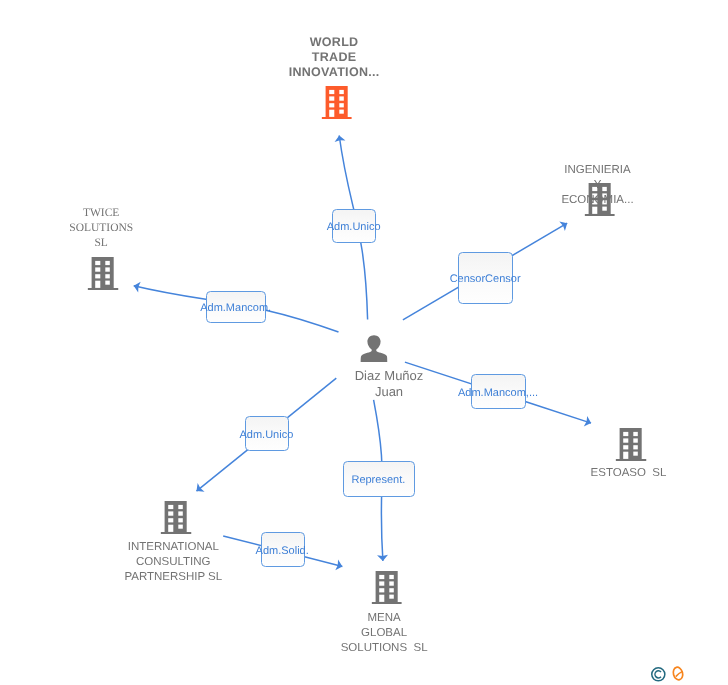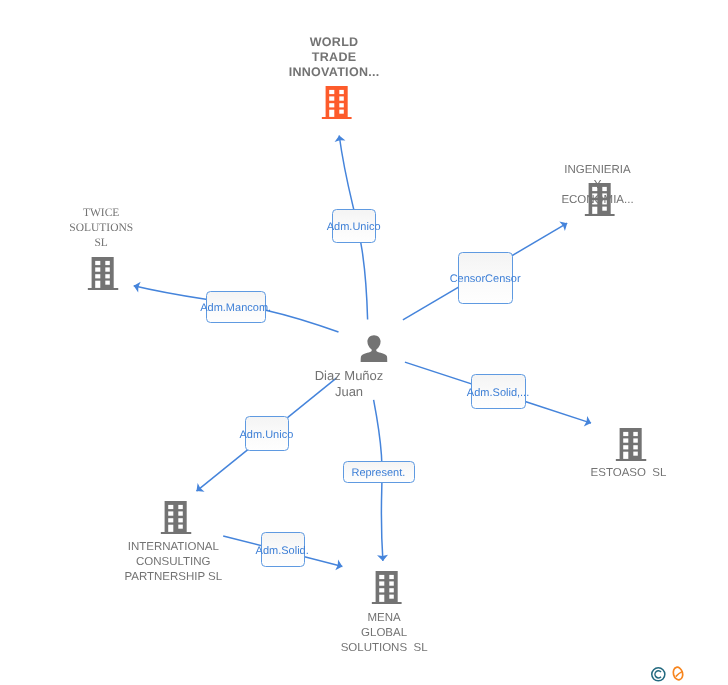--- a/index.html
+++ b/index.html
@@ -49,21 +49,21 @@
         <path d="M 0,0 L -5.9,-5.5 L -4.8,0 L -5.9,5.5 Z" fill="#4584db" transform="translate(196.5,491.1000061035156) rotate(141.07629846886894)"></path>
         <path d="M 0,0 L -5.9,-5.5 L -4.8,0 L -5.9,5.5 Z" fill="#4584db" transform="translate(382.8999938964844,560.9000244140625) rotate(86.5110582061621)"></path>
         <path d="M 0,0 L -5.9,-5.5 L -4.8,0 L -5.9,5.5 Z" fill="#4584db" transform="translate(342.3999938964844,566.4000244140625) rotate(14.352503332091285)"></path>
       </g>
   </svg>
   <div id="nodes">
       <div class="node">
         <div class="node-icon" style="left: 373.7px; top: 334.7px;"><svg viewBox="0 0 27.2 27" width="27.2" height="27">
             <path fill="#737373" d="M13.6 0.2 C9.75 0.2 7.0 3.0 7.0 6.6 C7.0 9.9 8.9 13.0 11.0 14.3 C11.4 14.7 11.5 15.4 11.2 15.9 C10.7 16.7 9.0 17.25 6.9 17.85 C3.7 18.75 1.6 19.7 0.8 20.9 C0.2 21.8 0.05 23.9 0.0 26.9 H27.2 C27.15 23.9 27.0 21.8 26.4 20.9 C25.6 19.7 23.5 18.75 20.3 17.85 C18.2 17.25 16.5 16.7 16.0 15.9 C15.7 15.4 15.8 14.7 16.2 14.3 C18.3 13.0 20.2 9.9 20.2 6.6 C20.2 3.0 17.45 0.2 13.6 0.2 Z"></path>
           </svg></div>
-        <div class="node-label center" style="left: 349px; top: 368.3px;"><div>Diaz Muñoz</div><div>Juan</div></div>
+        <div class="node-label center" style="left: 389px; top: 368.3px;"><div>Diaz Muñoz</div><div>Juan</div></div>
       </div>
       <div class="node">
         <div class="node-icon" style="left: 336.5px; top: 85.9px;"><svg viewBox="0 0 30.8 33" width="30.8" height="33">
             <path fill="#fd5b2b" d="M4.0 0 H26.1 V30.9 H4.0 Z M0 30.9 H30.8 V33 H0 Z"></path>
             <rect x="7.6" y="3.9" width="5.1" height="4.2" fill="#fff"></rect>
             <rect x="17.7" y="3.9" width="4.5" height="4.2" fill="#fff"></rect>
             <rect x="7.6" y="10.4" width="5.1" height="4.3" fill="#fff"></rect>
             <rect x="17.7" y="10.4" width="4.5" height="4.3" fill="#fff"></rect>
             <rect x="7.6" y="17.2" width="5.1" height="4.2" fill="#fff"></rect>
             <rect x="17.7" y="17.2" width="4.5" height="4.2" fill="#fff"></rect>
@@ -151,27 +151,27 @@
       <div class="edge-label" style="left: 458.2px; top: 252.4px; width: 54.8px; height: 52px;">
         <div>Censor</div>
         <div>Censor</div>
       </div>
       <div class="edge-label" style="left: 206.4px; top: 290.6px; width: 59.5px; height: 32.9px;">
         <div>Adm.</div>
         <div>Mancom.</div>
       </div>
       <div class="edge-label" style="left: 470.6px; top: 374.3px; width: 55.9px; height: 34.9px;">
         <div>Adm.</div>
-        <div>Solid,...</div>
+        <div>Mancom,...</div>
       </div>
       <div class="edge-label" style="left: 245px; top: 416.3px; width: 43.7px; height: 34.5px;">
         <div>Adm.</div>
         <div>Unico</div>
       </div>
-      <div class="edge-label" style="left: 343.1px; top: 461.4px; width: 71.5px; height: 22px;">
+      <div class="edge-label" style="left: 343.1px; top: 461.4px; width: 71.5px; height: 36px;">
         <div>Represent.</div>
       </div>
       <div class="edge-label" style="left: 260.8px; top: 532.4px; width: 43.8px; height: 34.6px;">
         <div>Adm.</div>
         <div>Solid.</div>
       </div>
     </div>
   <div class="watermark">
     <span class="wm-c" title="©">
       <svg width="15" height="15" viewBox="0 0 15 15">

